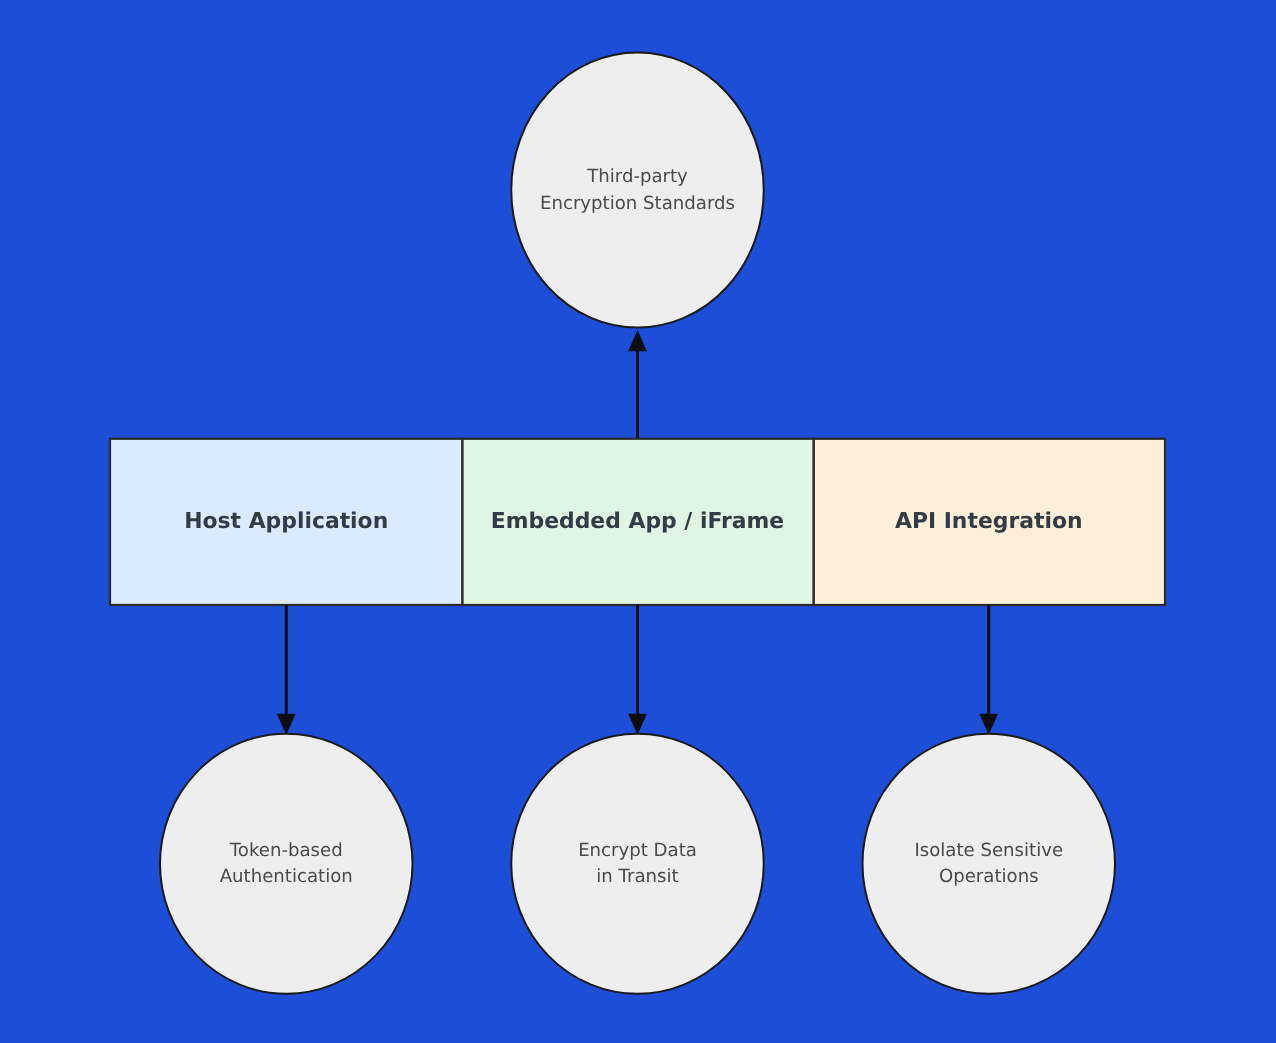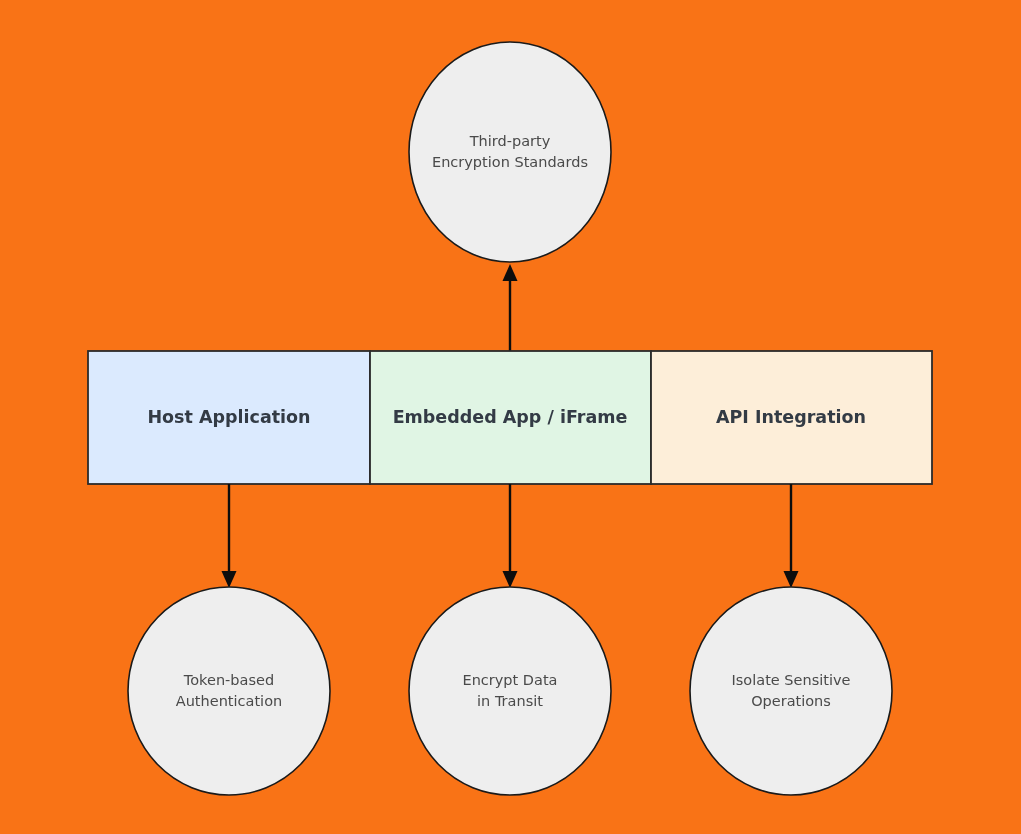--- a/index.html
+++ b/index.html
@@ -10,21 +10,21 @@
   body {
     width: 1021px;
     height: 834px;
     font-family: "DejaVu Sans", sans-serif;
     overflow: hidden;
   }
   #diagram-root {
     position: relative;
     width: 1021px;
     height: 834px;
-    background: #f97316;
+    background: #1d4ed8;
   }
   svg#diagram-canvas {
     display: block;
     width: 1021px;
     height: 834px;
   }
   .node-shape {
     fill: #eeeeee;
     stroke: #1a1a1a;
     stroke-width: 1.6;

